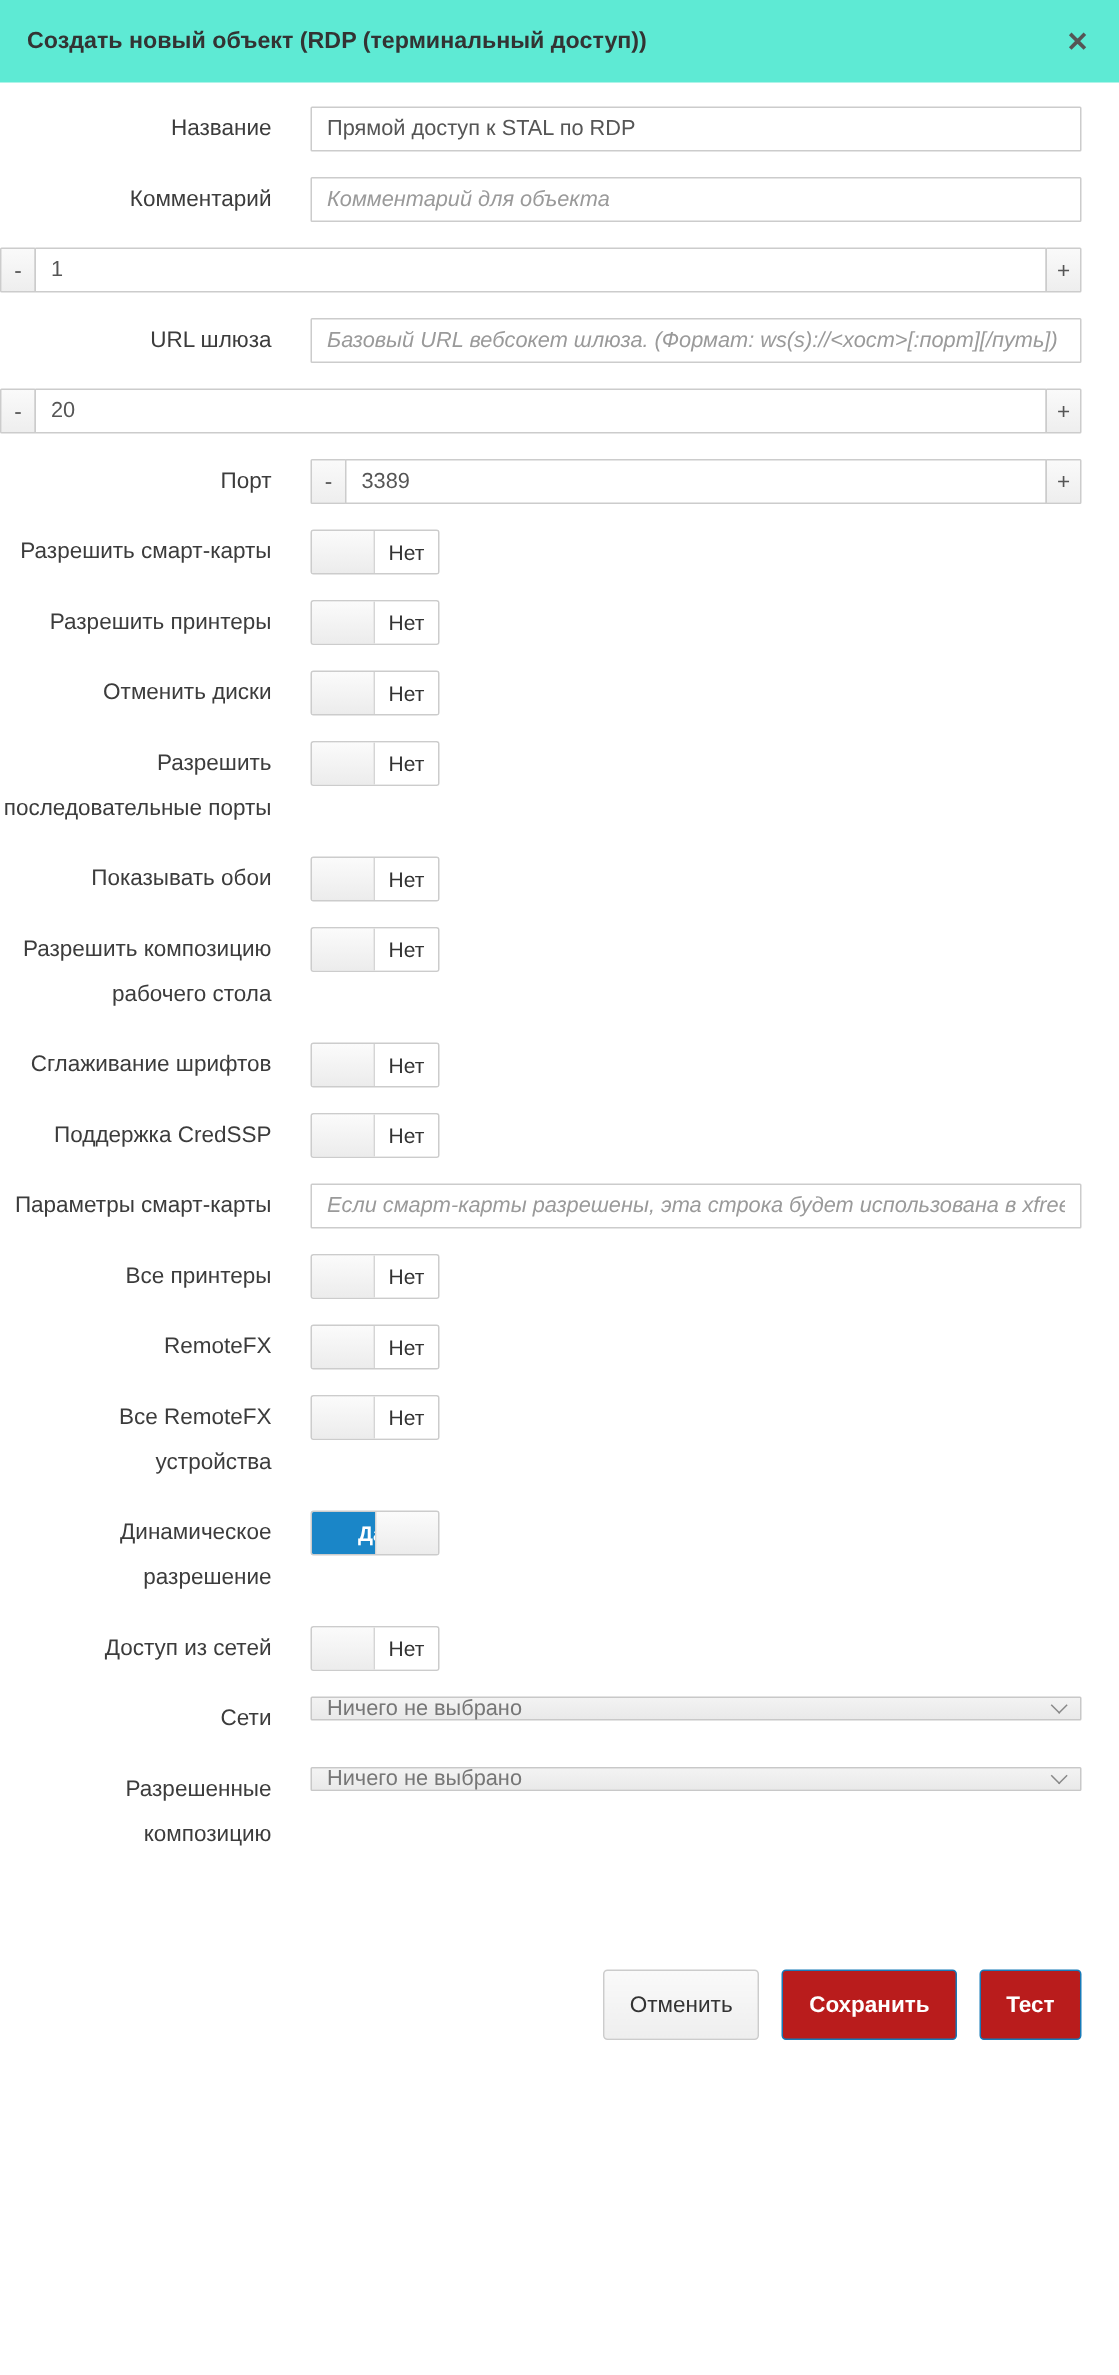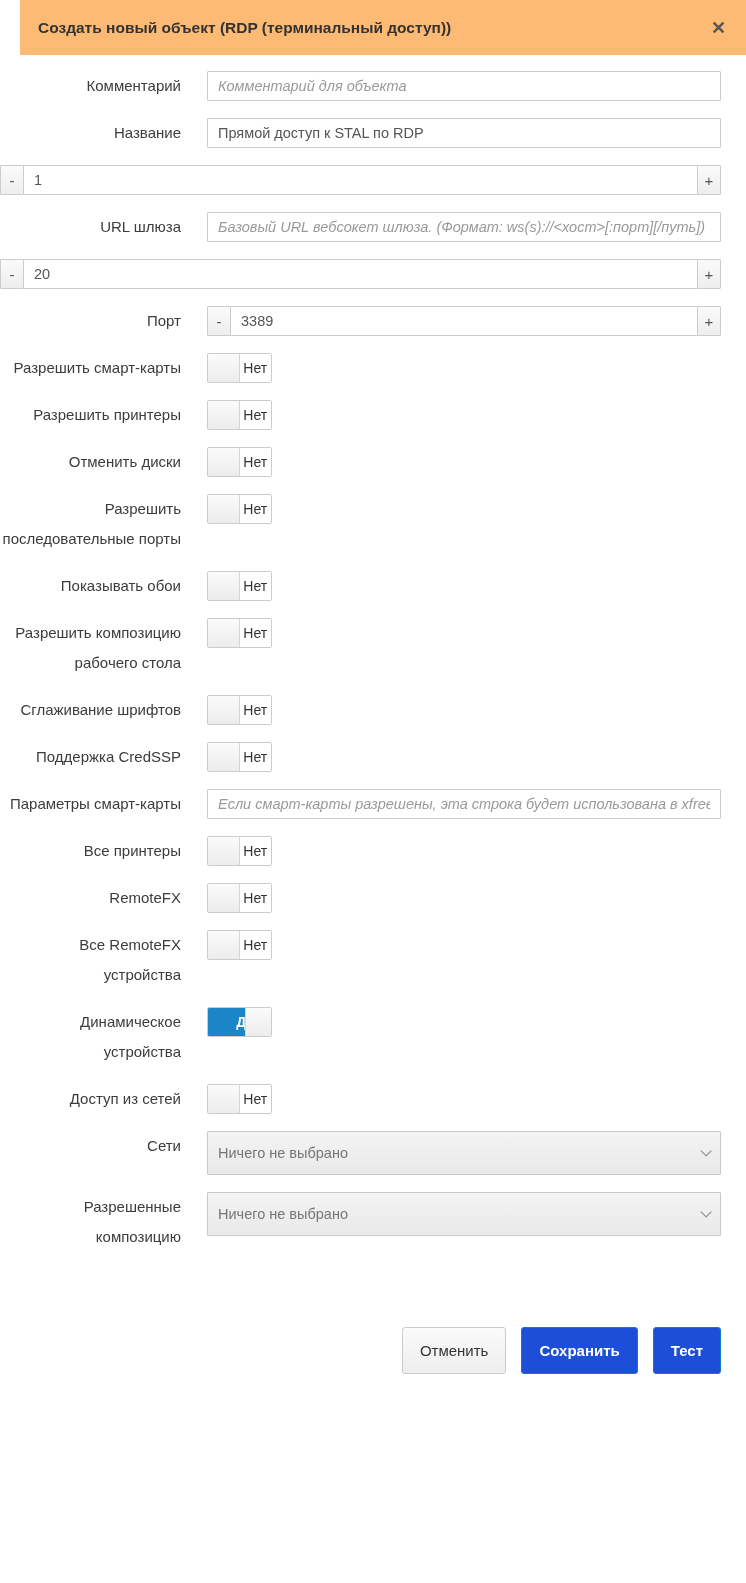--- a/index.html
+++ b/index.html
@@ -8,26 +8,25 @@
     width: 746px;
     background: #ffffff;
     font-family: "Liberation Sans", sans-serif;
     color: #3c3c3c;
   }
   .dialog { width: 746px; background: #fff; }
 
   
   .dialog-header {
     height: 55px;
-    background: #fdba74;
+    background: #5eead4;
     display: flex;
     align-items: center;
     justify-content: space-between;
     padding: 0 20px 0 18px;
-    margin-left: 20px;
   }
   .dialog-title {
     font-size: 15.5px;
     font-weight: bold;
     color: #333;
   }
   .close-btn {
     font-size: 18px;
     color: #555;
     cursor: pointer;
@@ -75,21 +74,21 @@
     line-height: 1;
     padding: 0;
     cursor: pointer;
     font-family: "Liberation Sans", sans-serif;
     border-radius: 1px;
   }
   .stepper .txt { flex: 1; margin-left: -1px; margin-right: -1px; }
 
   
   .toggle {
-    width: 65px;
+    width: 86px;
     height: 30px;
     border: 1px solid #ccc;
     border-radius: 2px;
     display: flex;
     background: #fff;
     overflow: hidden;
     cursor: pointer;
   }
   .knob {
     width: 50%;
@@ -103,21 +102,21 @@
     align-items: center;
     justify-content: center;
     font-size: 14px;
   }
   .toggle.off .t-label { color: #333; background: #fff; }
   .toggle.on  .t-label { color: #fff; background: #1a86c8; font-weight: bold; padding-left: 37px; }
 
   
   .select {
     width: 100%;
-    height: 44px;
+    height: 16px;
     border: 1px solid #c8c8c8;
     background: linear-gradient(#f3f3f3, #e9e9e9);
     display: flex;
     align-items: center;
     justify-content: space-between;
     padding: 0 12px 0 10px;
     color: #767676;
     font-size: 14.5px;
     cursor: pointer;
     border-radius: 1px;
@@ -144,49 +143,49 @@
     border-radius: 3px;
     cursor: pointer;
     font-family: "Liberation Sans", sans-serif;
   }
   .btn-default {
     background: linear-gradient(#fafafa, #eeeeee);
     border: 1px solid #ccc;
     color: #333;
   }
   .btn-primary {
-    background: #1d4ed8;
+    background: #b91c1c;
     border: 1px solid #177ab8;
     color: #fff;
     font-weight: bold;
   }
 </style>
 </head>
 <body>
 
 <div class="dialog">
 
   <div class="dialog-header">
     <div class="dialog-title">Создать новый объект (RDP (терминальный доступ))</div>
     <div class="close-btn">✕</div>
   </div>
 
   <div class="form-body">
 
     <div class="row">
+      <div class="lbl">Название</div>
+      <div class="ctl">
+        <input class="txt" value="Прямой доступ к STAL по RDP" style="">
+      </div>
+    </div>
+
+    <div class="row">
       <div class="lbl">Комментарий</div>
       <div class="ctl">
         <input class="txt" placeholder="Комментарий для объекта" style="">
-      </div>
-    </div>
-
-    <div class="row">
-      <div class="lbl">Название</div>
-      <div class="ctl">
-        <input class="txt" value="Прямой доступ к STAL по RDP" style="">
       </div>
     </div>
 
     <div class="row">
       <div class="ctl">
         <div class="stepper">
           <button class="step-btn">-</button>
           <input class="txt" value="1" style="">
           <button class="step-btn">+</button>
         </div>
@@ -332,21 +331,21 @@
       <div class="lbl">Все RemoteFX устройства</div>
       <div class="ctl">
         <div class="toggle off">
           <span class="knob"></span>
           <span class="t-label">Нет</span>
         </div>
       </div>
     </div>
 
     <div class="row">
-      <div class="lbl">Динамическое устройства</div>
+      <div class="lbl">Динамическое разрешение</div>
       <div class="ctl">
         <div class="toggle on">
           <span class="t-label">Да</span>
           <span class="knob"></span>
         </div>
       </div>
     </div>
 
     <div class="row">
       <div class="lbl">Доступ из сетей</div>

